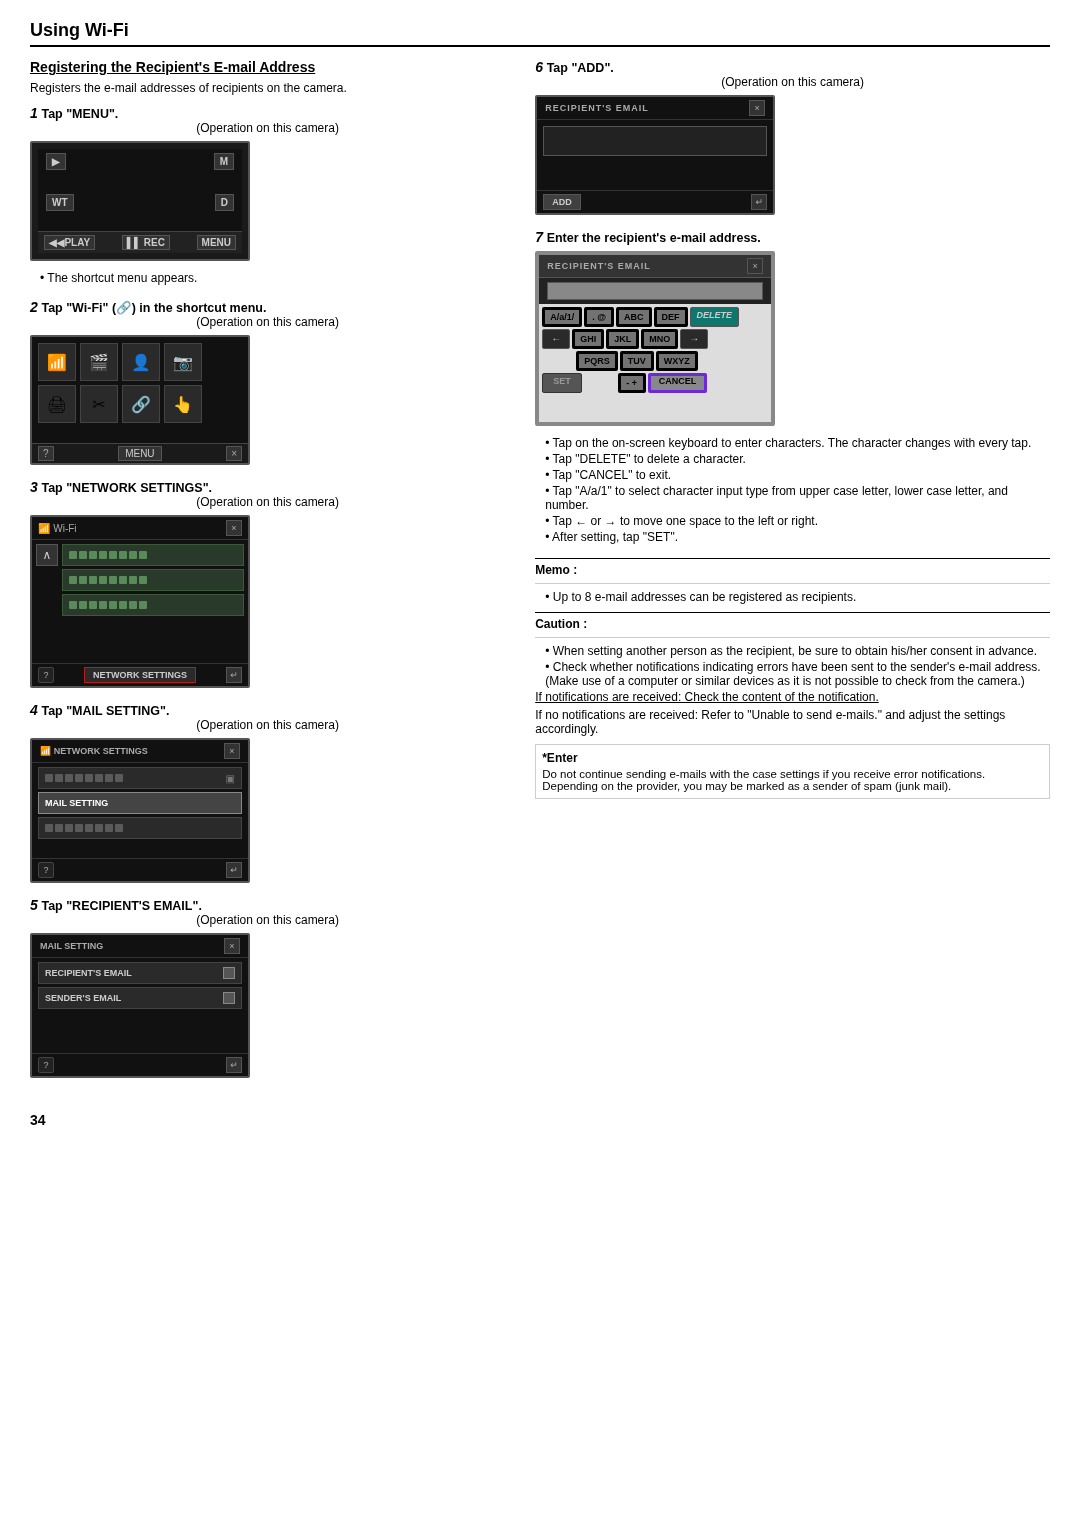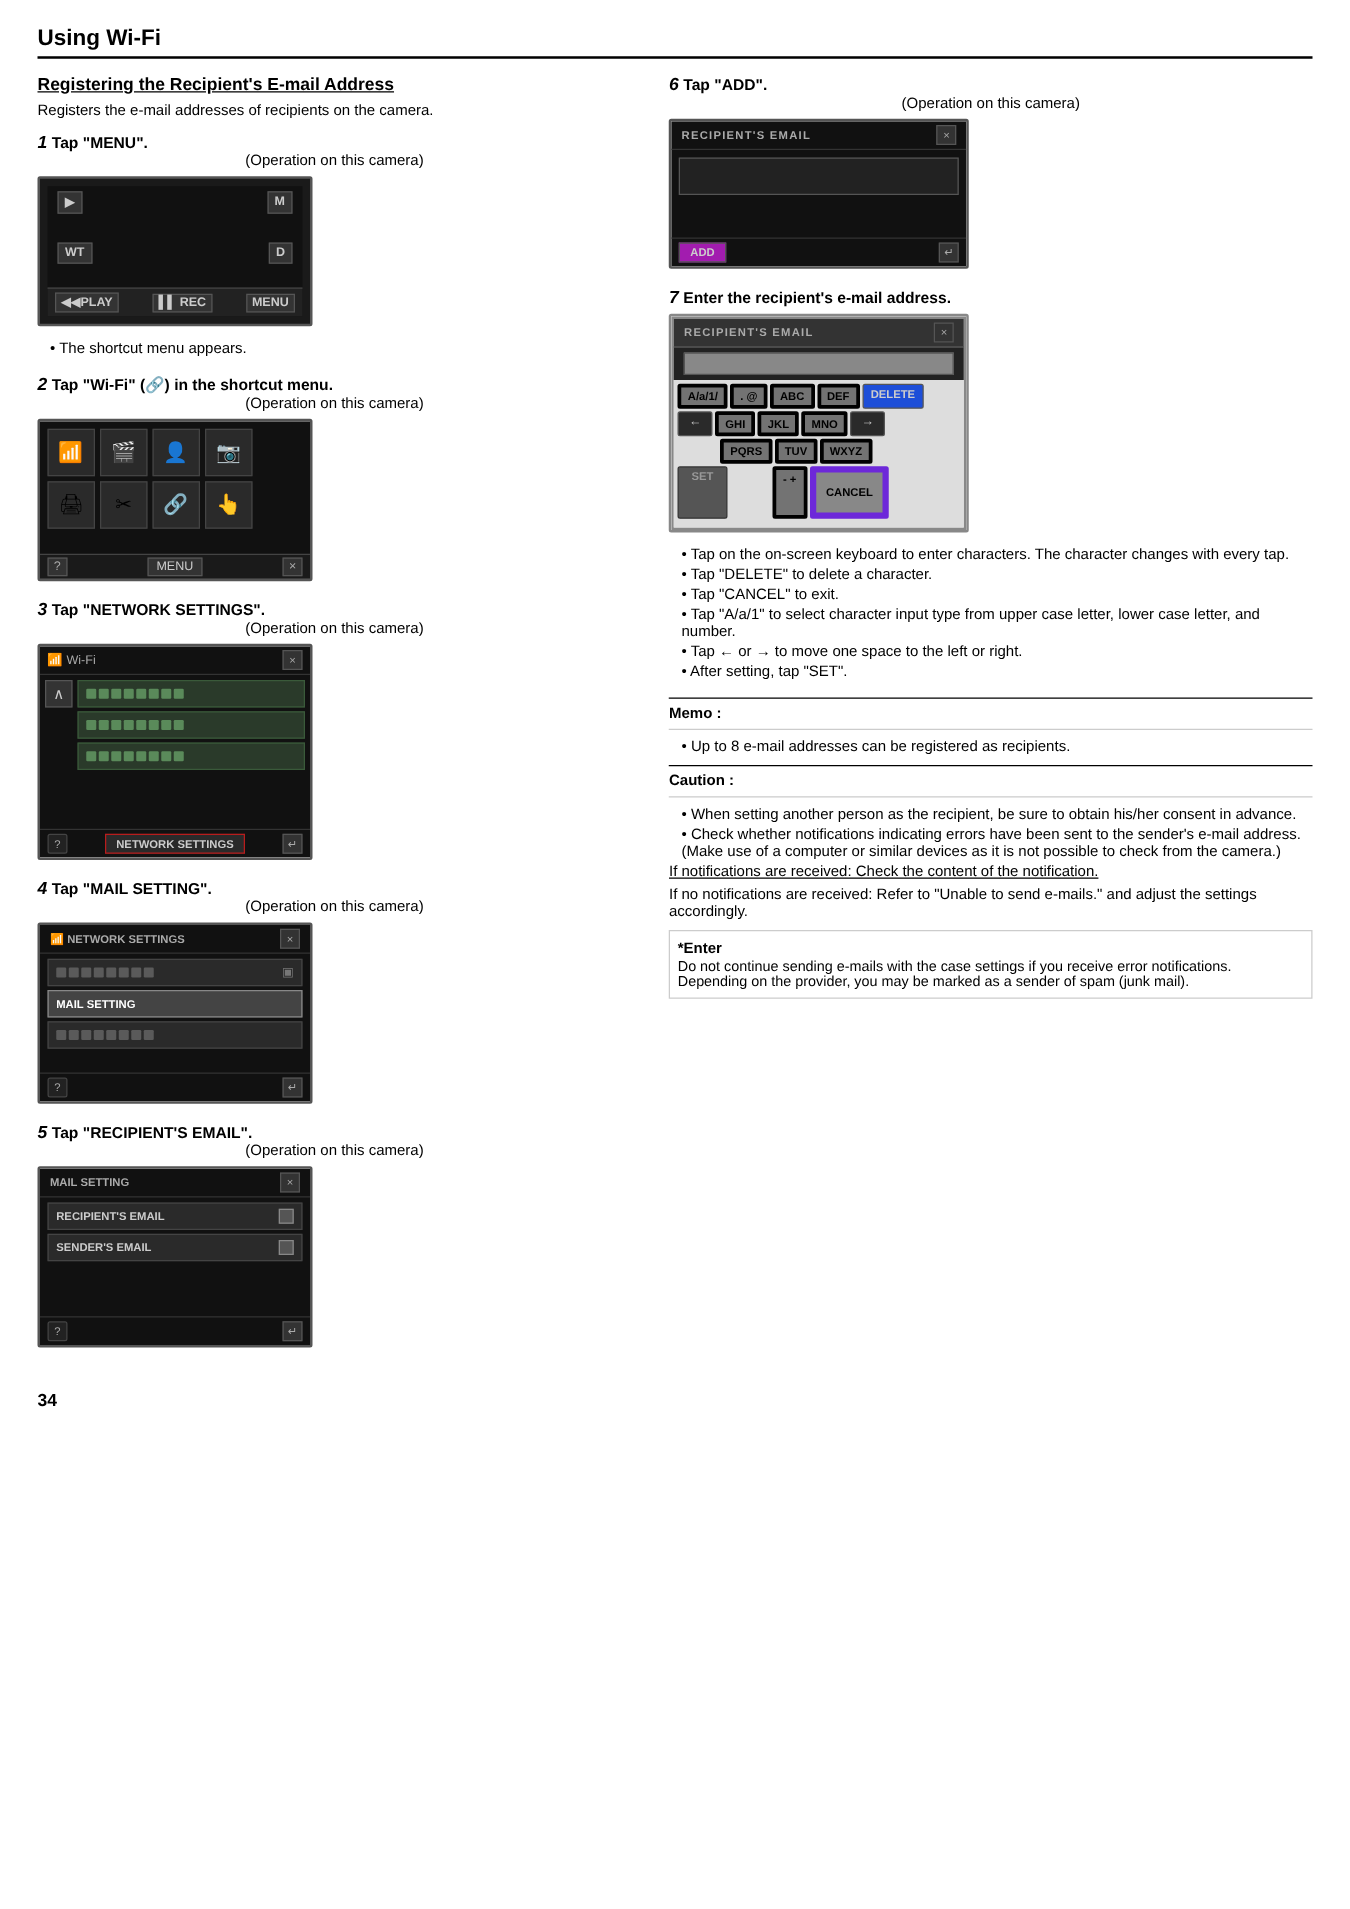--- a/index.html
+++ b/index.html
@@ -444,21 +444,21 @@
       margin-bottom: 4px;
     }
     .recipient-footer {
       display: flex;
       justify-content: space-between;
       align-items: center;
       padding: 3px 6px;
       border-top: 1px solid #333;
     }
     .add-btn {
-      background: #a21caf;
+      background: #404040;
       color: #ccc;
       font-size: 9px;
       border: 1px solid #555;
       padding: 2px 8px;
       font-weight: bold;
     }
 
     
     .keyboard-screen {
       width: 240px;
@@ -524,35 +524,36 @@
       background: #2a2a2a;
       border: 1px solid #555;
       border-radius: 2px;
       font-size: 10px;
       padding: 2px 5px;
       color: #ccc;
       min-width: 28px;
       text-align: center;
     }
     .key-btn-delete {
-      background: #1d4ed8;
+      background: #0f766e;
       border: 1px solid #555;
       border-radius: 2px;
       font-size: 9px;
       font-weight: bold;
       padding: 2px 6px;
       color: #ccc;
+      font-style: italic;
     }
     .key-btn-cancel {
       background: #888;
-      border: 5px solid #6d28d9;
+      border: 3px solid #6d28d9;
       border-radius: 2px;
       font-size: 9px;
       font-weight: bold;
-      padding: 11px 8px;
+      padding: 0 8px;
       color: #000;
     }
     .key-btn-set {
       background: #555;
       border: 1px solid #333;
       border-radius: 2px;
       font-size: 9px;
       font-weight: bold;
       padding: 2px 10px;
       color: #999;

